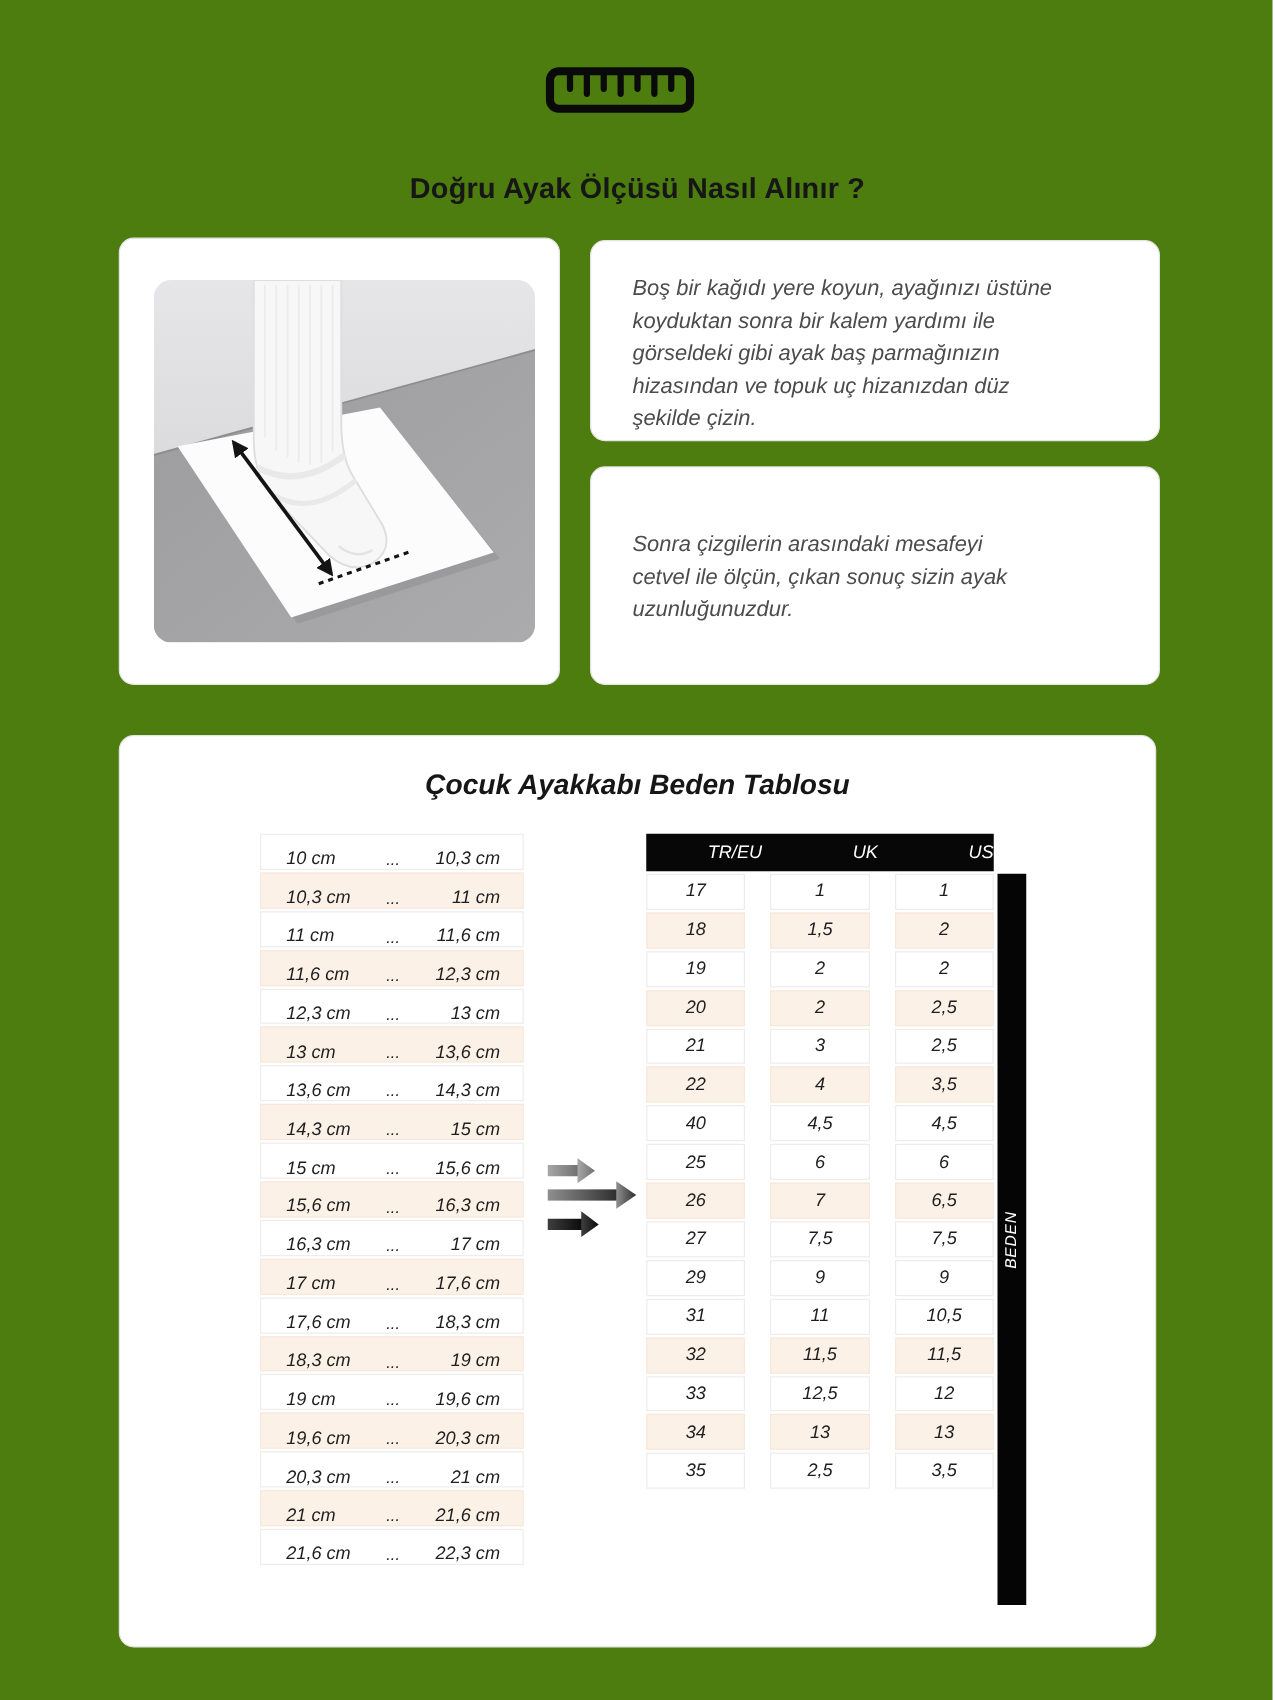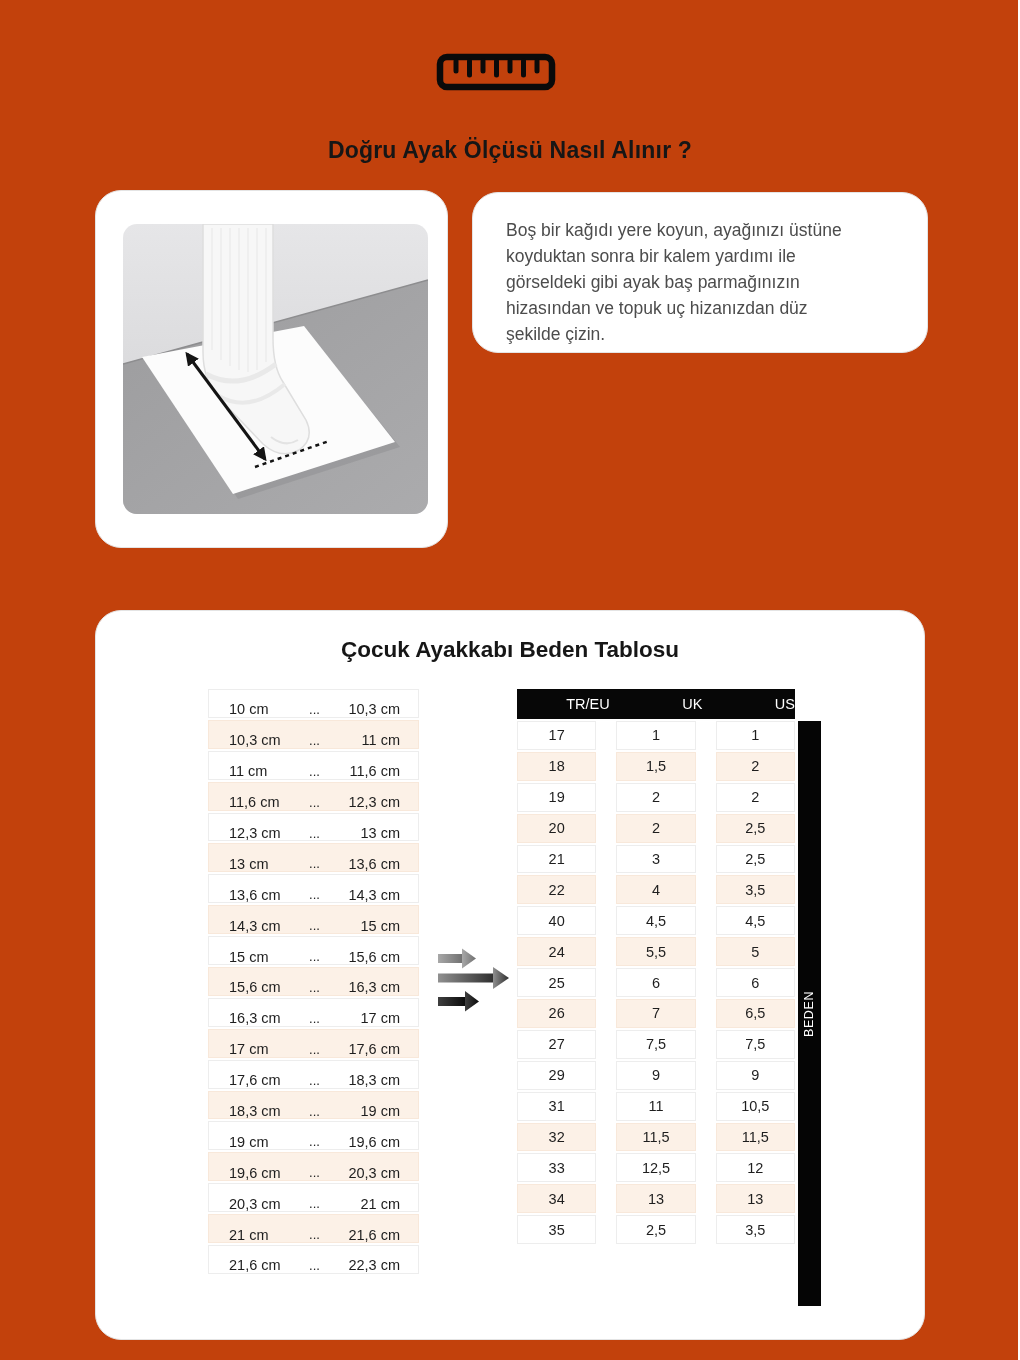--- a/index.html
+++ b/index.html
@@ -1,38 +1,38 @@
 <!DOCTYPE html>
 <html><head>
 <meta charset="utf-8">
 <style>
   html,body{margin:0;padding:0;background:#fff;}
-  .page{position:relative;width:1018px;height:1360px;background:#c2410c;
+  .page{position:relative;width:1018px;height:1360px;background:#4d7c0f;
         font-family:"Liberation Sans",sans-serif;overflow:hidden;}
 
   
   .ruler-wrap{position:absolute;left:436px;top:52px;width:120px;height:40px;}
   .page-title{position:absolute;left:0;top:122px;width:1020px;text-align:center;
               font-size:23px;font-weight:bold;color:#161616;letter-spacing:.2px;}
 
   
   .card{position:absolute;background:#fff;border:1.5px solid #e4e4e4;
-        border-radius:26px;box-sizing:border-box;}
+        border-radius:12px;box-sizing:border-box;font-style:italic;}
   .photo-card{left:95px;top:190px;width:353px;height:358px;}
   .photo{position:absolute;left:27px;top:33px;width:305px;height:290px;
          border-radius:14px;overflow:hidden;}
   .text-card-1{left:472px;top:192px;width:456px;height:161px;
                display:flex;align-items:flex-start;padding:24px 30px 0 33px;}
   .text-card-2{left:472px;top:373px;width:456px;height:175px;
                display:flex;align-items:center;padding:0 30px 0 33px;}
   .instr{font-size:17.5px;line-height:26px;color:#4c4c4c;margin:0;
          white-space:pre-line;}
 
   
-  .table-card{left:95px;top:588px;width:830px;height:730px;margin-top:22px;}
+  .table-card{left:95px;top:588px;width:830px;height:730px;}
   .table-title{position:absolute;left:0;top:26px;width:100%;text-align:center;
                font-size:22.5px;font-weight:bold;color:#161616;margin:0;}
 
   .t-header{height:30px;background:#070707;color:#ffffff;font-size:14.5px;
             display:flex;align-items:center;justify-content:center;margin-bottom:2px;}
   .cm-table{position:absolute;left:112px;top:78px;width:211px;}
   .cm-row{display:flex;align-items:center;height:28.9px;margin-bottom:2px;
           box-sizing:border-box;border:1px solid #ededed;background:#fff;
           font-size:14.5px;color:#1e1e1e;padding:12px 18px 0 20px;}
   .cm-row.alt{background:#fcf1e7;border-color:#f8e8da;}
@@ -121,20 +121,25 @@
     </div>
   </div>
 
   <div class="card text-card-1">
     <p class="instr">Boş bir kağıdı yere koyun, ayağınızı üstüne
 koyduktan sonra bir kalem yardımı ile
 görseldeki gibi ayak baş parmağınızın
 hizasından ve topuk uç hizanızdan düz
 şekilde çizin.</p>
   </div>
+  <div class="card text-card-2">
+    <p class="instr">Sonra çizgilerin arasındaki mesafeyi
+cetvel ile ölçün, çıkan sonuç sizin ayak
+uzunluğunuzdur.</p>
+  </div>
 
   <div class="card table-card">
     <h2 class="table-title">Çocuk Ayakkabı Beden Tablosu</h2>
 
     <div class="cm-table">
       <div>
           <div class="cm-row">
             <span class="c1">10 cm</span>
             <span class="c2">...</span>
             <span class="c3">10,3 cm</span>
@@ -298,25 +303,20 @@
           <div class="sz-row alt">
             <span class="sz-cell">22</span>
             <span class="sz-cell">4</span>
             <span class="sz-cell">3,5</span>
           </div>
           <div class="sz-row">
             <span class="sz-cell">40</span>
             <span class="sz-cell">4,5</span>
             <span class="sz-cell">4,5</span>
           </div>
-          <div class="sz-row alt">
-            <span class="sz-cell">24</span>
-            <span class="sz-cell">5,5</span>
-            <span class="sz-cell">5</span>
-          </div>
           <div class="sz-row">
             <span class="sz-cell">25</span>
             <span class="sz-cell">6</span>
             <span class="sz-cell">6</span>
           </div>
           <div class="sz-row alt">
             <span class="sz-cell">26</span>
             <span class="sz-cell">7</span>
             <span class="sz-cell">6,5</span>
           </div>

